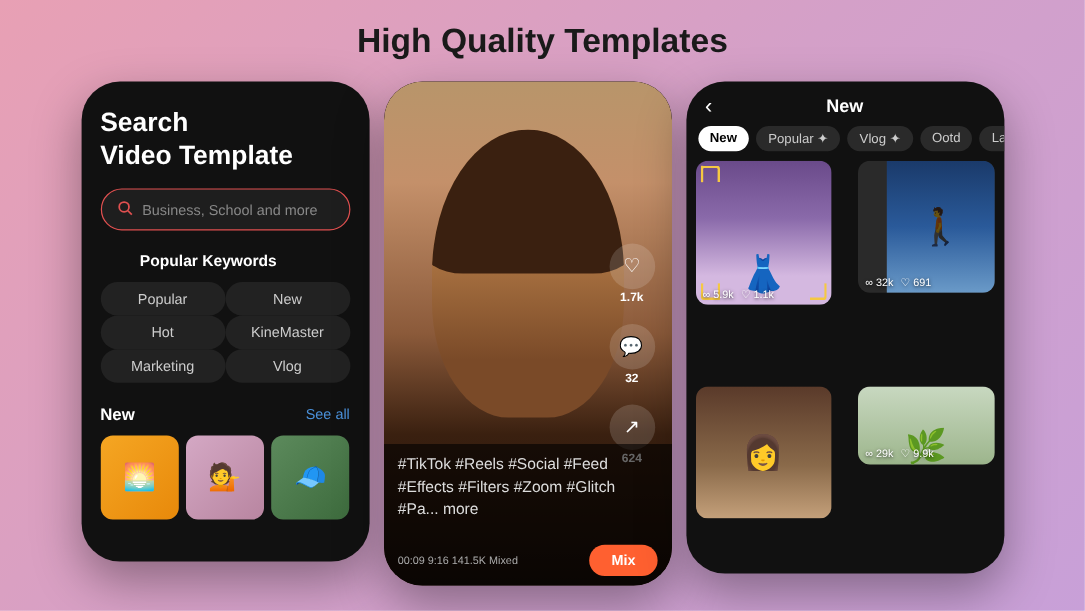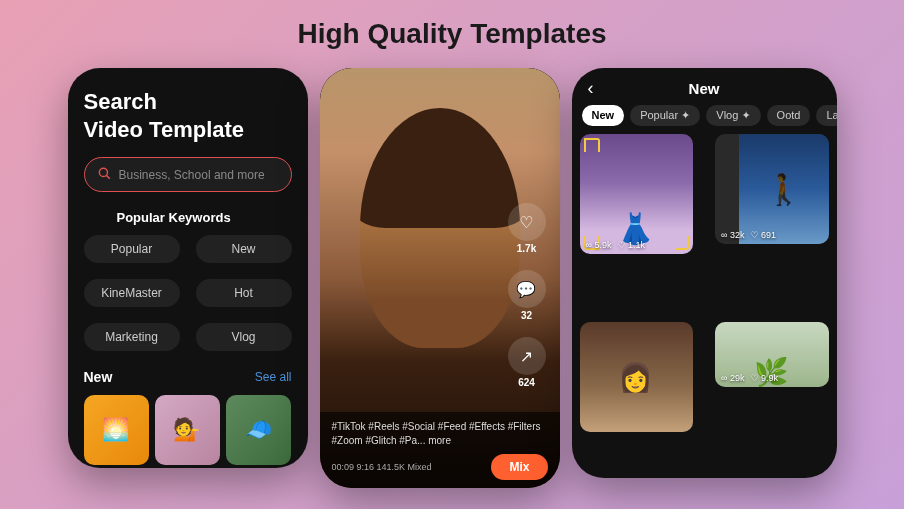--- a/index.html
+++ b/index.html
@@ -73,21 +73,21 @@
     .phone-1 .popular-title {
       font-size: 13px;
       font-weight: 600;
       color: #fff;
       margin-bottom: 10px;
       padding-left: 33px;
     }
     .phone-1 .keywords-grid {
       display: grid;
       grid-template-columns: 1fr 1fr;
-      gap: 16px;
+      gap: 0;
       margin-bottom: 18px;
     }
     .phone-1 .keyword-chip {
       background: #222;
       border-radius: 16px;
       padding: 7px 14px;
       font-size: 12px;
       color: #ccc;
       text-align: center;
     }
@@ -205,23 +205,23 @@
       position: absolute;
       bottom: 0;
       left: 0;
       right: 0;
       background: rgba(0,0,0,0.6);
       border-bottom-left-radius: 32px;
       border-bottom-right-radius: 32px;
       padding: 8px 12px;
     }
     .phone-2 .hashtags {
-      font-size: 10px;
+      font-size: 13px;
       color: #ddd;
-      margin-bottom: 6px;
+      margin-bottom: 21px;
       line-height: 1.4;
     }
     .phone-2 .bottom-controls {
       display: flex;
       align-items: center;
       justify-content: space-between;
     }
     .phone-2 .time-info {
       font-size: 9px;
       color: #aaa;
@@ -431,22 +431,22 @@
         </svg>
       </span>
       <span class="search-placeholder">Business, School and more</span>
     </div>
 
     <div class="popular-title">Popular Keywords</div>
 
     <div class="keywords-grid">
       <div class="keyword-chip">Popular</div>
       <div class="keyword-chip">New</div>
+      <div class="keyword-chip">Hot</div>
       <div class="keyword-chip">KineMaster</div>
-      <div class="keyword-chip">Hot</div>
       <div class="keyword-chip">Marketing</div>
       <div class="keyword-chip">Vlog</div>
     </div>
 
     <div class="new-section-header">
       <span class="new-label">New</span>
       <span class="see-all">See all</span>
     </div>
 
     <div class="thumbnails-row">

